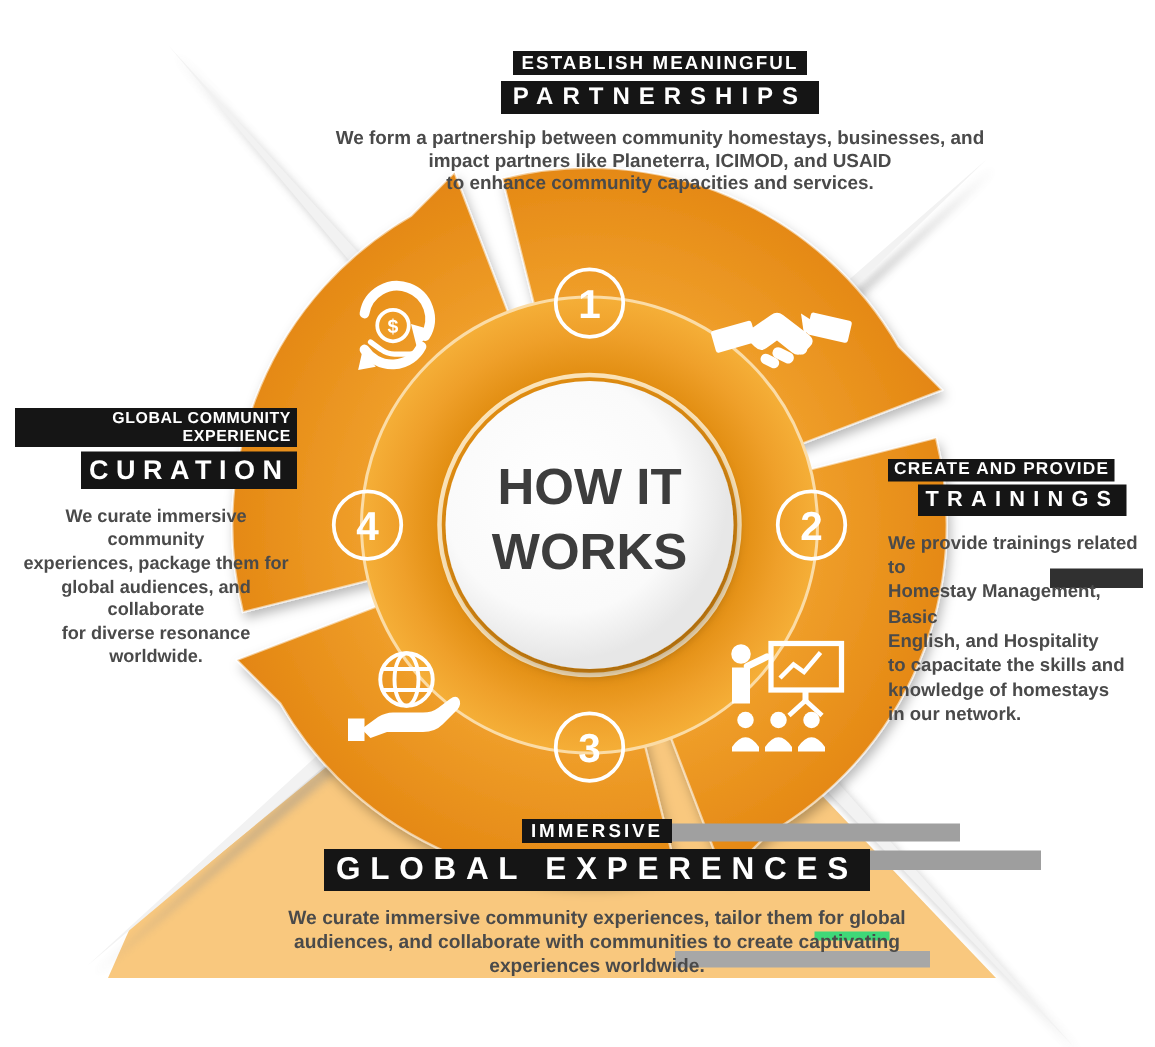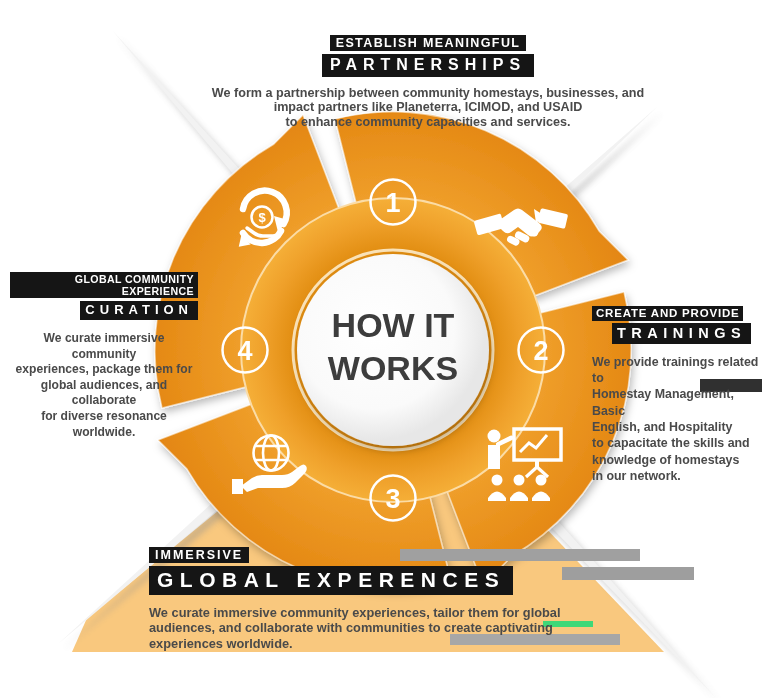--- a/index.html
+++ b/index.html
@@ -5,31 +5,31 @@
   html,body{margin:0;padding:0;background:#ffffff;}
   #stage{position:relative;width:770px;height:698px;background:#ffffff;overflow:hidden;
          font-family:"Liberation Sans",sans-serif;}
   #wheel-svg{position:absolute;left:0;top:0;z-index:0;}
   .txtblock{position:absolute;z-index:2;}
   .subtitle-box,.title-box{display:inline-block;background:#151515;color:#ffffff;
       font-weight:bold;line-height:1.15;}
   .subtitle-box{font-size:12.5px;letter-spacing:1.4px;padding:1px 6px;}
   .title-box{font-size:16px;letter-spacing:6px;padding:2px 8px;margin-top:3px;}
   .body-text{color:#4a4a4a;font-weight:bold;white-space:pre-line;}
-  #block-top{left:158px;top:33px;width:540px;text-align:center;}
+  #block-top{left:170px;top:33px;width:540px;text-align:center;}
   #block-top .body-text{margin-top:9px;font-size:12.6px;line-height:14.6px;}
   #block-right{left:592px;top:303px;width:176px;text-align:left;}
   #block-right .subtitle-box{font-size:11.5px;letter-spacing:0.8px;padding:1px 4px;}
   #block-right .title-box{font-size:14.5px;letter-spacing:5.5px;padding:2px 5px;margin-top:2px;margin-left:20px;}
   #block-right .body-text{margin-top:10px;font-size:12.4px;line-height:16.3px;}
   #block-left{left:10px;top:272px;width:188px;text-align:right;}
   #block-left .subtitle-box{font-size:10.6px;letter-spacing:0.4px;padding:1px 4px;}
-  #block-left .title-box{font-size:13px;letter-spacing:5px;padding:2px 5px;margin-top:2px;margin-left:41px;}
+  #block-left .title-box{font-size:18px;letter-spacing:5px;padding:2px 5px;margin-top:2px;margin-left:41px;}
   #block-left .body-text{margin-top:11px;font-size:12.1px;line-height:15.6px;text-align:center;}
-  #block-bottom{left:149px;top:545px;width:470px;text-align:left;}
+  #block-bottom{left:163px;top:545px;width:470px;text-align:center;}
   #block-bottom .subtitle-box{font-size:12.5px;letter-spacing:2px;}
   #block-bottom .title-box{font-size:21px;letter-spacing:6.5px;}
   #block-bottom .body-text{margin-top:10px;font-size:12.8px;line-height:15.8px;}
   #center-title{left:288px;top:304px;width:210px;text-align:center;z-index:3;
       font-size:34px;line-height:43px;font-weight:bold;color:#3d3d3d;letter-spacing:0px;}
   .deco-strip{position:absolute;z-index:1;}
 </style>
 </head>
 <body>
 

